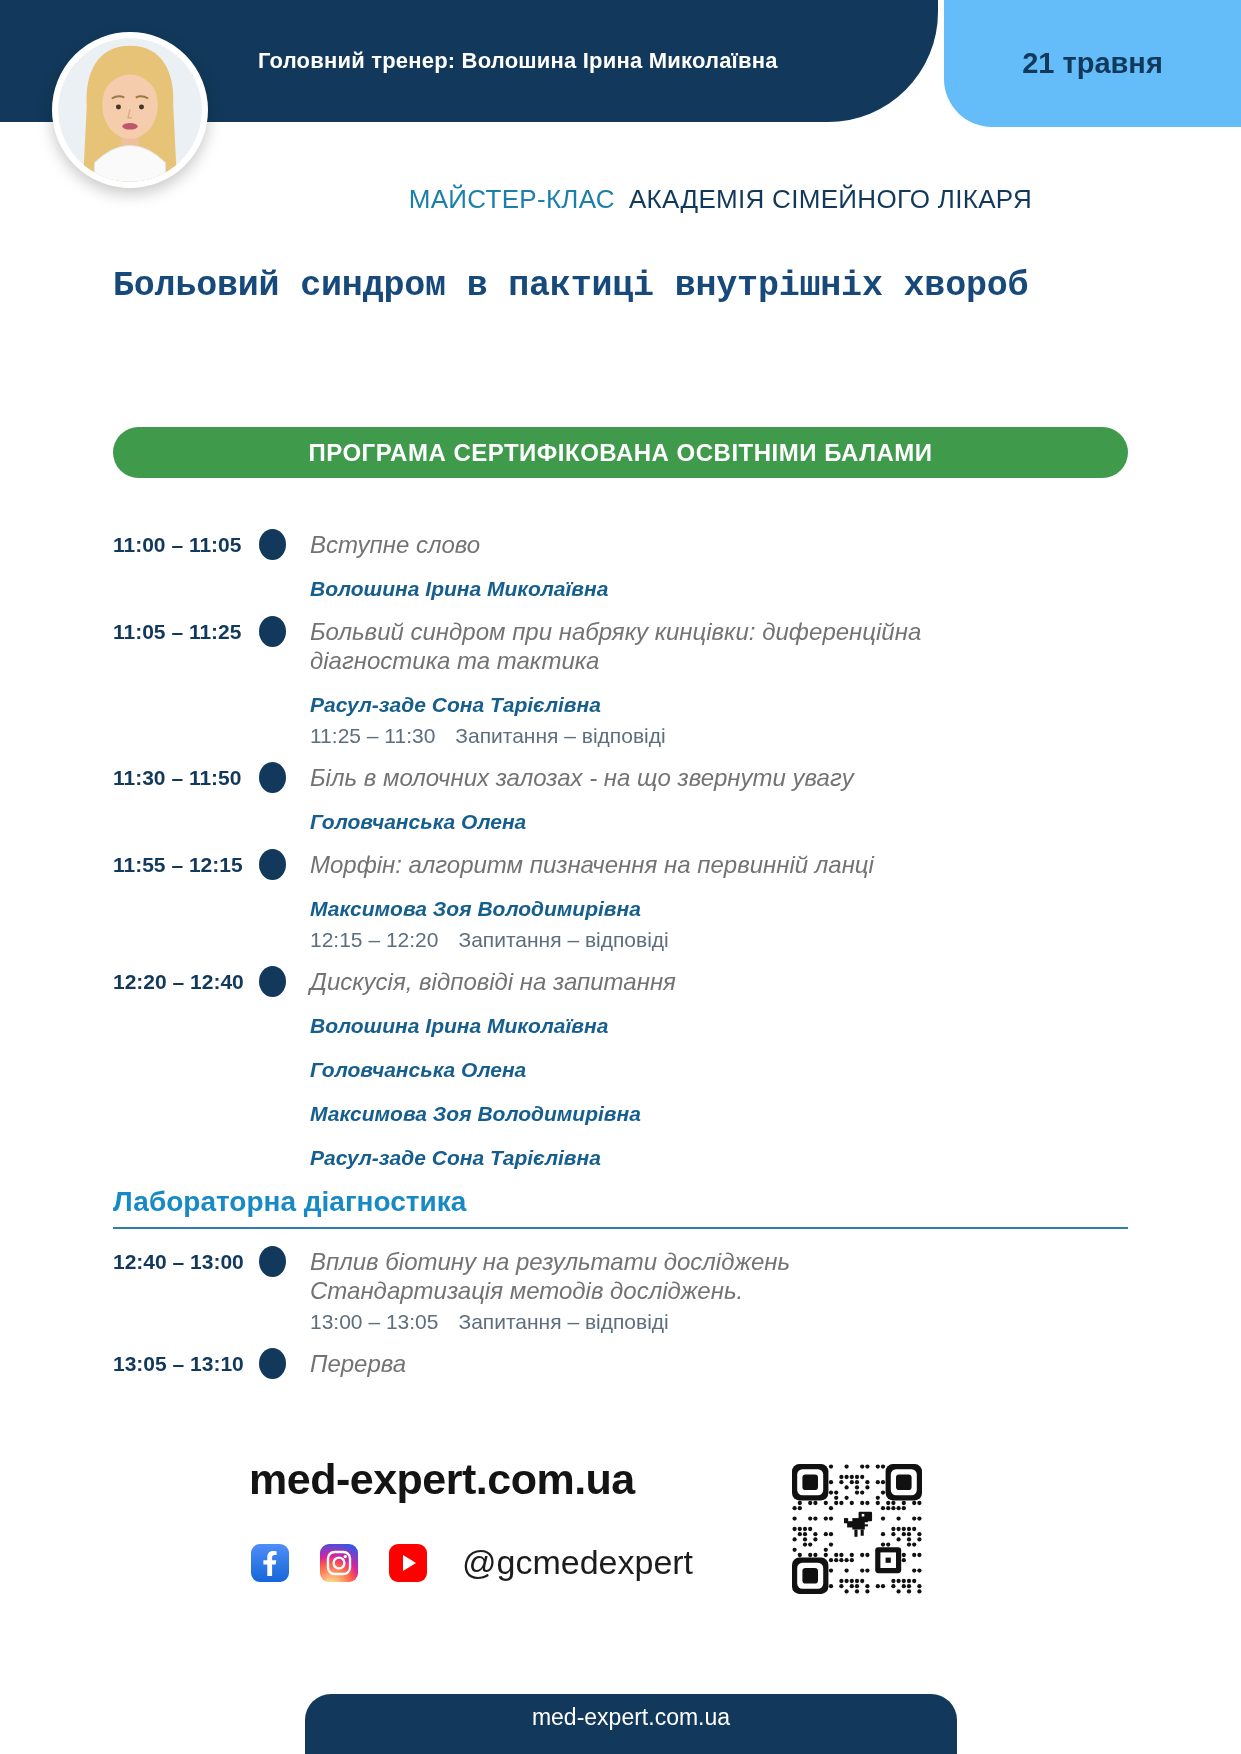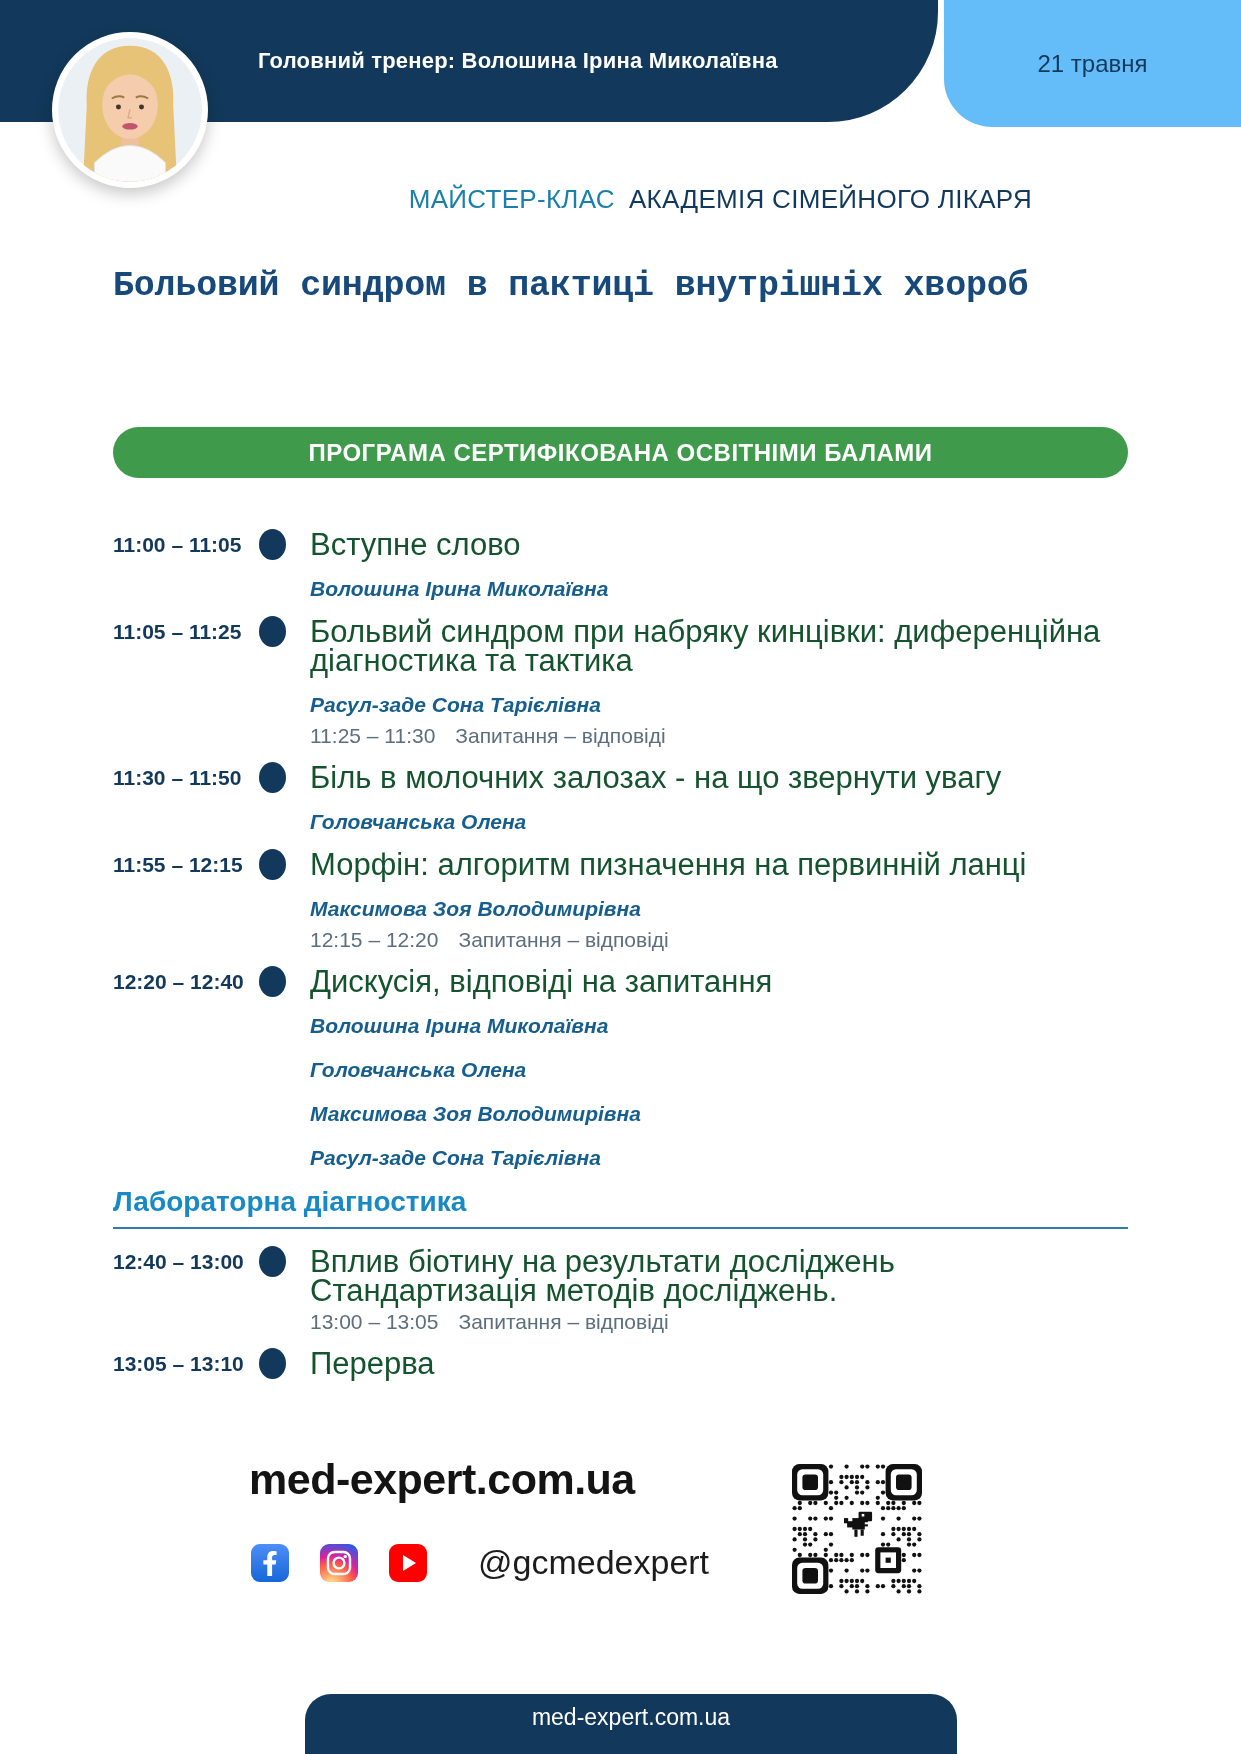--- a/index.html
+++ b/index.html
@@ -11,21 +11,21 @@
   .header-bar{
     position:absolute;left:0;top:0;width:938px;height:122px;
     background:#12395B;border-radius:0 0 110px 0;
     display:flex;align-items:center;padding-left:214px;box-sizing:border-box;
   }
   .trainer{color:#ffffff;font-size:22px;font-weight:bold;letter-spacing:.2px;margin-left:44px;}
   .date-box{
     position:absolute;left:944px;top:0;width:297px;height:127px;
     background:#64BDF8;border-radius:0 0 0 48px;
     display:flex;align-items:center;justify-content:center;
-    color:#12395B;font-size:24px;font-weight:normal;
+    color:#12395B;font-size:29px;font-weight:bold;
   }
   .avatar{
     position:absolute;left:52px;top:32px;width:144px;height:144px;
     background:#ffffff;border:6px solid #ffffff;border-radius:50%;
     box-shadow:0 6px 16px rgba(0,0,0,.22);overflow:hidden;
   }
   .subheader{position:absolute;top:184px;left:0;width:1032px;text-align:right;font-size:26px;letter-spacing:.3px;}
   .subheader .mk{color:#1A7FA9;margin-right:14px;}
   .subheader .acad{color:#12395B;}
   .title{
@@ -37,39 +37,39 @@
     background:#3F9B4B;border-radius:26px;
     display:flex;align-items:center;justify-content:center;
     color:#ffffff;font-size:24px;font-weight:bold;letter-spacing:.5px;
   }
   
   .schedule{position:absolute;top:530px;left:113px;width:1015px;}
   .row{display:flex;align-items:flex-start;margin-bottom:14px;}
   .time{width:146px;flex:none;font-size:21px;font-weight:bold;color:#12395B;padding-top:3px;}
   .dot{width:27px;height:31px;flex:none;border-radius:50%;background:#12395B;margin-right:24px;margin-top:-1px;}
   .content{flex:1;min-width:0;}
-  .s-title{font-size:31px;color:#14532d;line-height:29px;}
+  .s-title{font-size:24px;color:#737373;line-height:29px;font-style:italic;}
   .speaker{font-size:21px;font-weight:bold;font-style:italic;color:#155E8E;line-height:28px;margin-top:16px;}
   .qa{font-size:21px;color:#5D6E7E;line-height:27px;margin-top:3px;}
   .qa-time{margin-right:20px;}
   .section-head{margin:12px 0 18px;}
   .section-title{font-size:28px;font-weight:bold;color:#1789C4;margin-bottom:9px;}
   .section-rule{height:2px;background:#2E7EA8;width:100%;}
   
   .website{
     position:absolute;left:249px;top:1455px;
     font-size:43px;font-weight:bold;color:#141414;letter-spacing:-.5px;
   }
   .social{position:absolute;left:251px;top:1543px;display:flex;align-items:center;}
   .icon{width:38px;height:38px;border-radius:9px;margin-right:31px;display:flex;align-items:center;justify-content:center;flex:none;}
   .fb{background:linear-gradient(180deg,#4E8EF7 0%,#1666D8 100%);}
   .ig{background:radial-gradient(circle at 30% 110%,#FDF497 0%,#FD5949 45%,#D6249F 60%,#285AEB 92%);}
   .yt{background:#FF0000;}
   .yt-tri{width:0;height:0;border-left:13px solid #ffffff;border-top:8px solid transparent;border-bottom:8px solid transparent;margin-left:3px;}
-  .handle{font-size:34px;color:#1C1C1C;margin-left:20px;}
+  .handle{font-size:34px;color:#1C1C1C;margin-left:4px;}
   .qr{position:absolute;left:792px;top:1464px;width:130px;height:130px;}
   .bottom-bar{
     position:absolute;left:305px;top:1694px;width:652px;height:60px;
     background:#12395B;border-radius:26px 26px 0 0;
     display:flex;justify-content:center;align-items:flex-start;
     padding-top:10px;box-sizing:border-box;color:#ffffff;font-size:23px;
   }
 </style>
 </head>
 <body>

